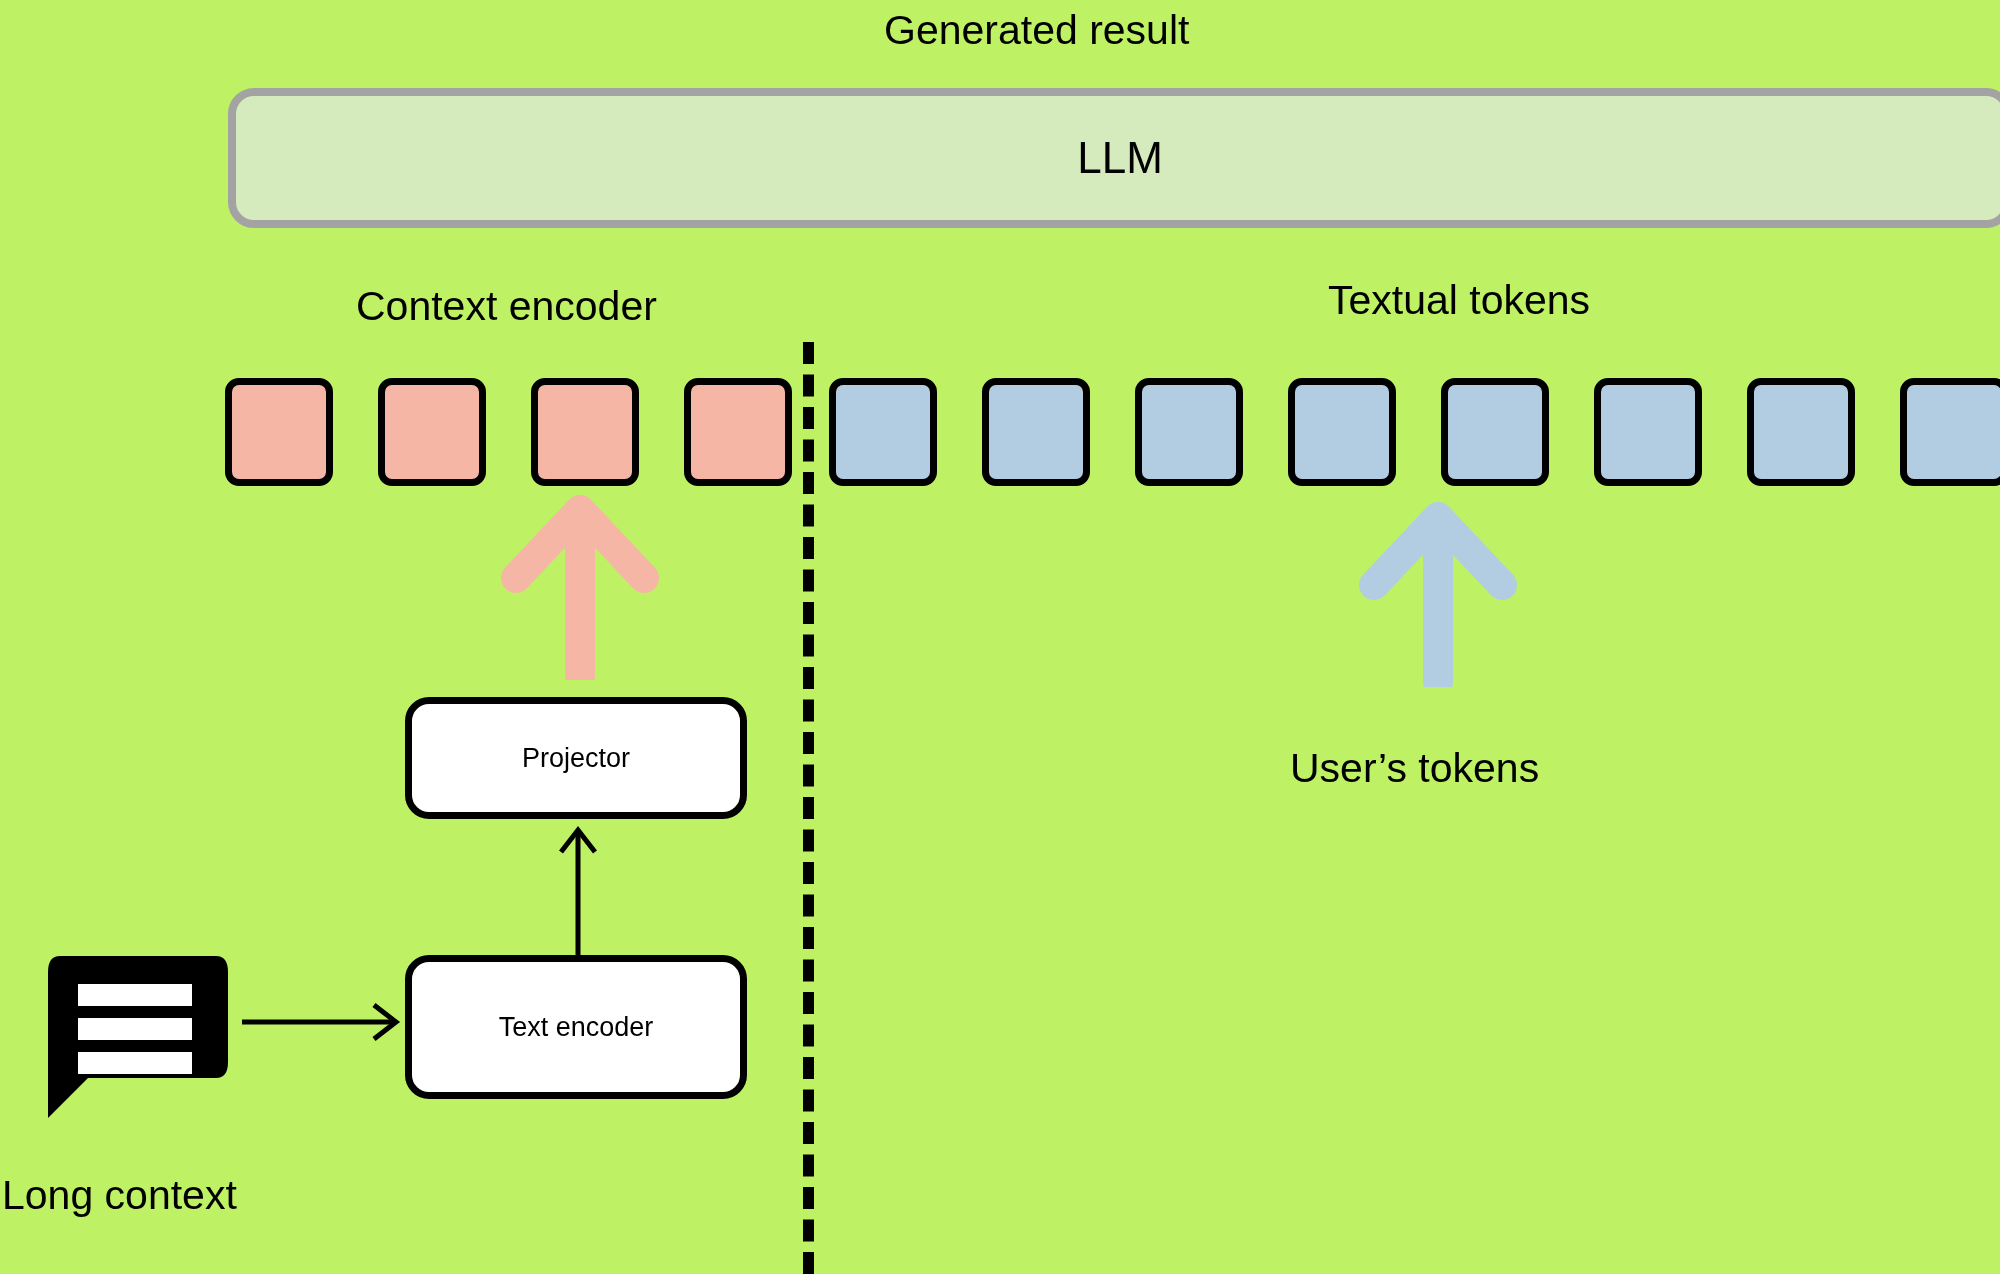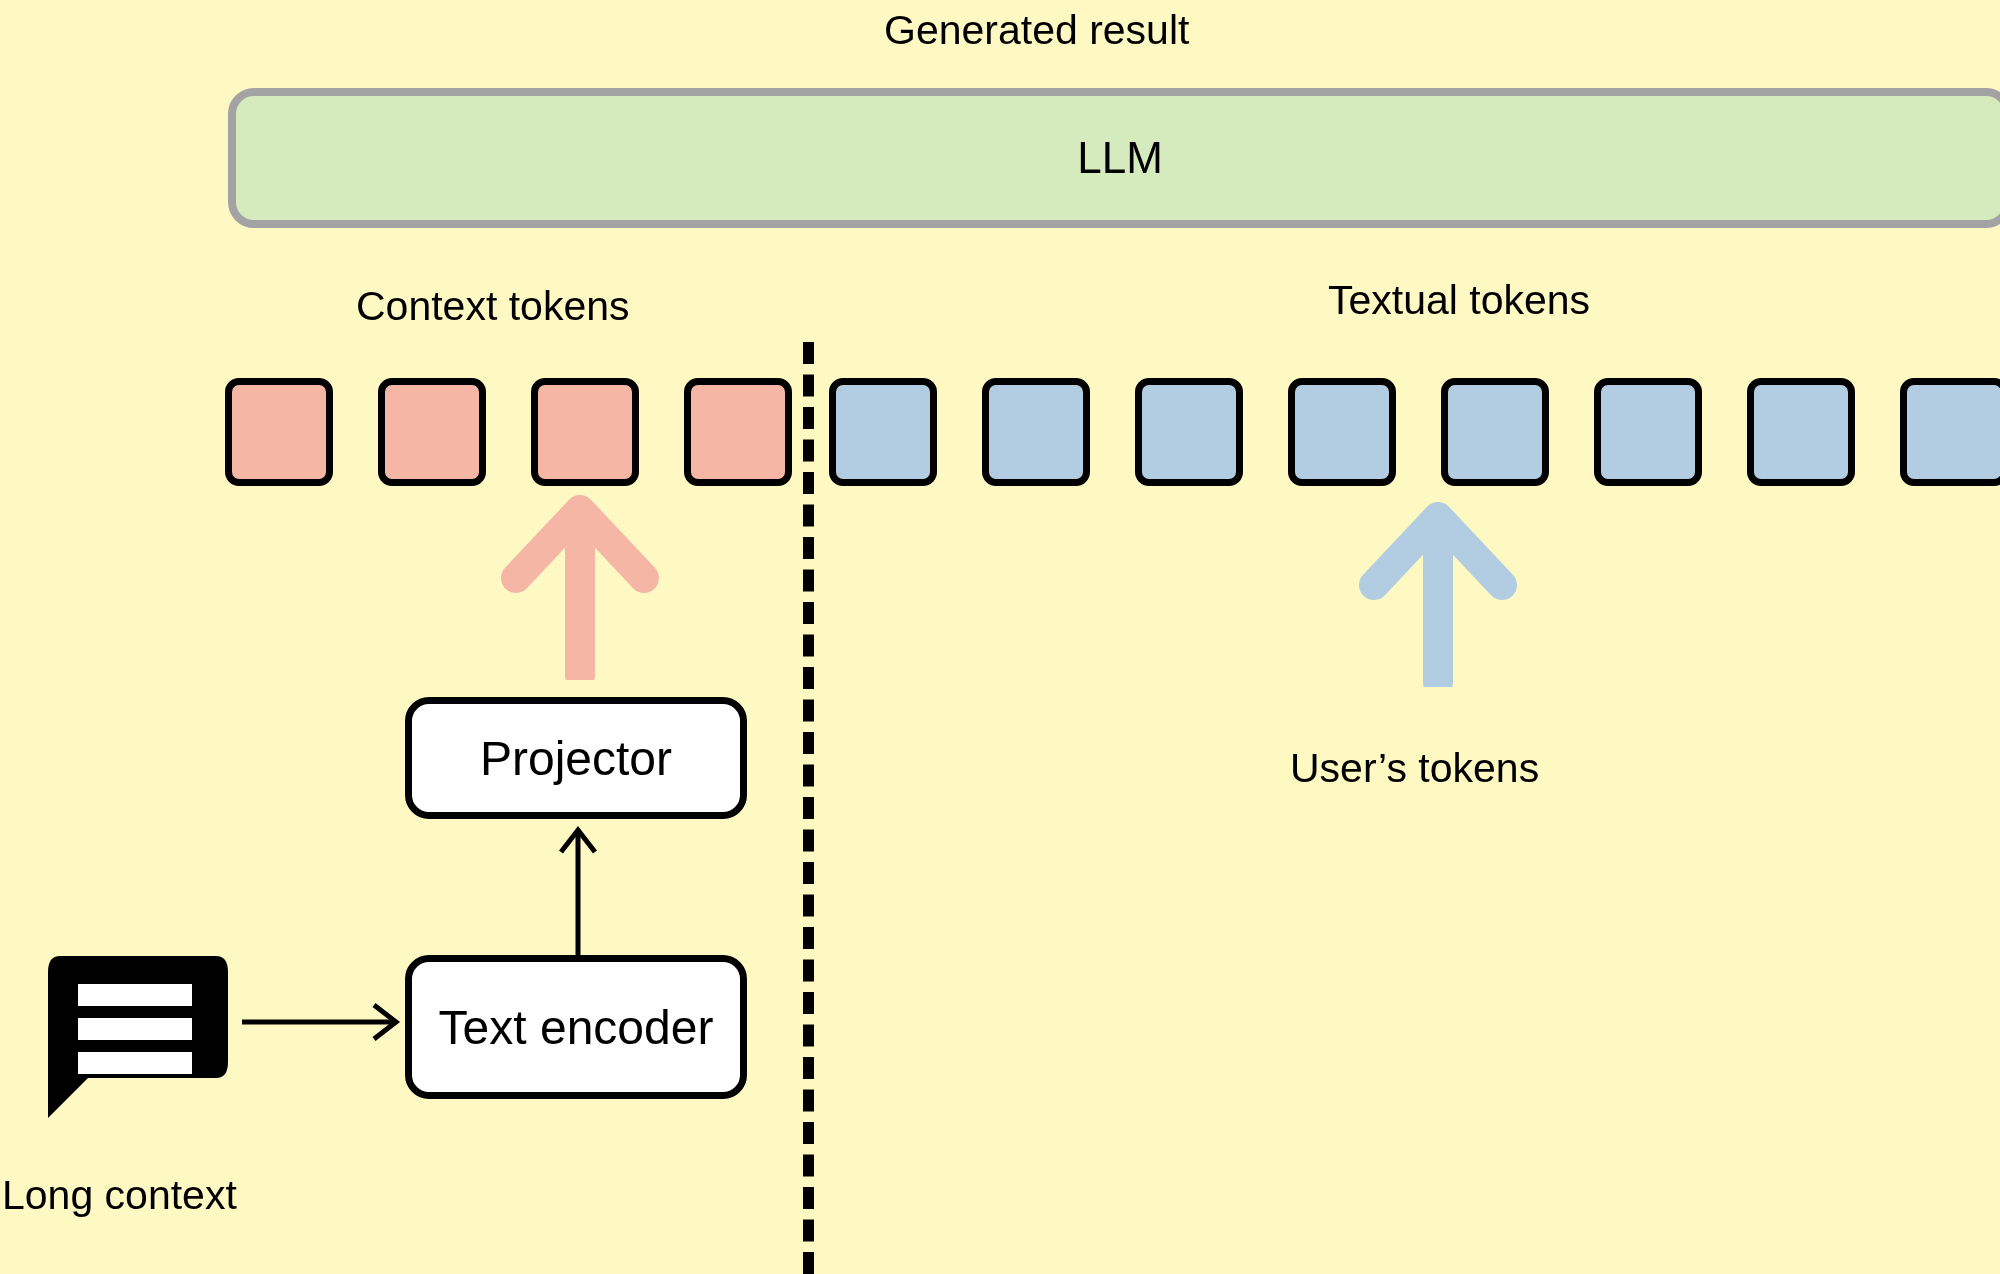--- a/index.html
+++ b/index.html
@@ -7,21 +7,21 @@
     padding: 0;
     background: #ffffff;
   }
   body {
     font-family: "Liberation Sans", "DejaVu Sans", sans-serif;
   }
   #canvas {
     position: relative;
     width: 2000px;
     height: 1274px;
-    background: #fef9c3;
+    background: #bef264;
     overflow: hidden;
   }
   .label {
     position: absolute;
     color: #000000;
     font-size: 41px;
     line-height: 1.1;
     white-space: nowrap;
     font-weight: 400;
   }
@@ -70,21 +70,21 @@
   
   .plain-box {
     position: absolute;
     box-sizing: border-box;
     border: 7px solid #000000;
     border-radius: 24px;
     background: #ffffff;
     display: flex;
     align-items: center;
     justify-content: center;
-    font-size: 48px;
+    font-size: 27px;
     color: #000000;
   }
   #projector-box { left: 405px; top: 697px; width: 342px; height: 122px; }
   #text-encoder-box { left: 405px; top: 955px; width: 342px; height: 144px; }
   
   .thin-arrow { position: absolute; }
   
   #speech-bubble { position: absolute; left: 40px; top: 932px; }
   
   #generated-result-label { left: 884px;  top: 8px; }
@@ -97,21 +97,21 @@
 <body>
 
 <div id="canvas">
 
   <div class="label" id="generated-result-label">Generated result</div>
 
   <div class="llm-bar">
     <span class="llm-text">LLM</span>
   </div>
 
-  <div class="label" id="context-tokens-label">Context tokens</div>
+  <div class="label" id="context-tokens-label">Context encoder</div>
 
   <div class="label" id="textual-tokens-label">Textual tokens</div>
 
   <div class="token ctx" style="left:225px"></div>
   <div class="token ctx" style="left:378px"></div>
   <div class="token ctx" style="left:531px"></div>
   <div class="token ctx" style="left:684px"></div>
 
   <div class="token txt" style="left:829px"></div>
   <div class="token txt" style="left:982px"></div>

